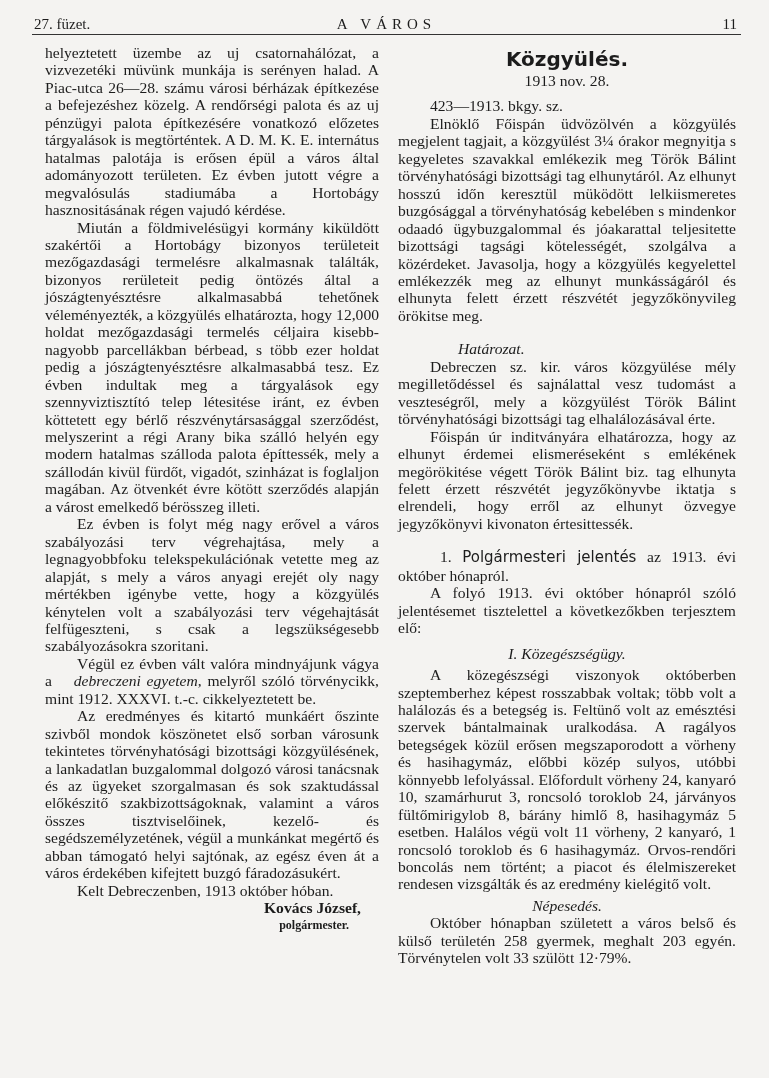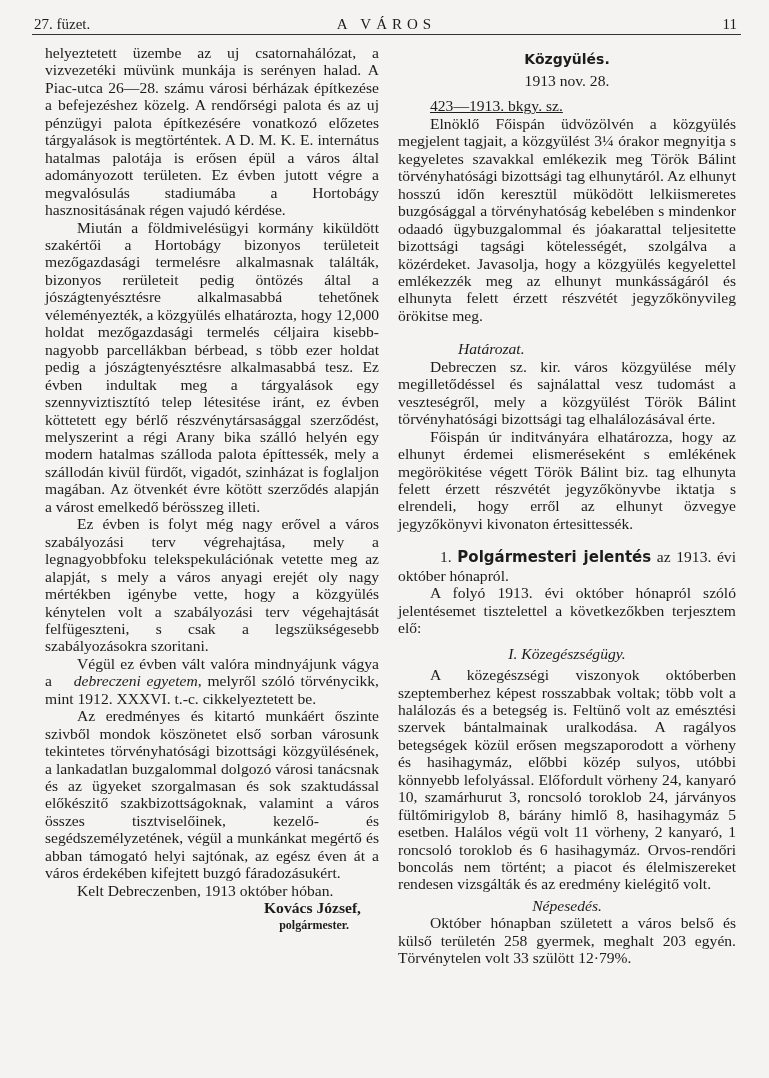--- a/index.html
+++ b/index.html
@@ -26,31 +26,31 @@
     font-size: 15.6px;
     line-height: 17.45px;
     text-align: justify;
     hyphens: manual;
   }
   .col-left { left: 45px; width: 334px; }
   .col-right { left: 398px; width: 338px; }
   .col p { margin: 0; }
   .indent { text-indent: 32px; }
   .center { text-align: center; }
-  .bold { font-weight: bold; }
+  .bold { font-weight: normal; }
   .italic { font-style: italic; margin-left: 16px; }
   .title {
     font-family: "DejaVu Sans", sans-serif; font-weight: bold;
-    font-size: 14px; text-align: center; line-height: 26px; margin-top: 2px !important;
+    font-size: 20px; text-align: center; line-height: 26px; margin-top: 2px !important;
   }
   .gap-s { height: 8px; }
   .gap-m { height: 16px; }
   .sign { text-align: right; padding-right: 18px; font-weight: bold; }
   .sign2 { text-align: right; padding-right: 30px; font-weight: bold; font-size: 12px; }
-  .ref { text-indent: 32px; text-decoration: underline; }
+  .ref { text-indent: 32px; }
 </style>
 </head>
 <body>
 
 <div class="page">
 
   <div class="running-head">
     <span class="rh-left">27. füzet.</span>
     <span class="rh-center">A VÁROS</span>
     <span class="rh-right">11</span>

